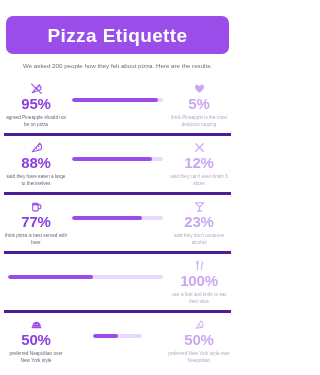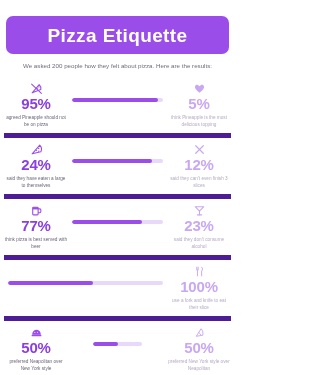--- a/index.html
+++ b/index.html
@@ -22,21 +22,21 @@
   .subtitle{
     margin:7px 18px 0 18px;text-align:center;color:#6f6a80;
     font-size:6.2px;line-height:1.55;
   }
 
   
   .rows{margin-top:6px;display:flex;flex-direction:column;}
   .row{
     position:relative;height:56px;margin:0 4px;background:#ffffff;
     display:flex;align-items:center;
-    border-bottom:5px solid #4c1d95;
+    border-bottom:3px solid #4c1d95;
   }
   .row:last-child{border-bottom:none;gap:21px;}
 
   .side{
     width:64px;display:flex;flex-direction:column;align-items:center;
     justify-content:center;flex:none;
   }
   .icon{
     height:14px;display:flex;align-items:flex-end;justify-content:center;
     margin-bottom:1px;
@@ -111,21 +111,21 @@
     <div class="row">
       <div class="side left">
         <div class="icon">
           <svg width="13" height="13" viewBox="0 0 24 24">
             <path d="M4 20 L18 4 C21 7 22 12 20 16 Z" fill="none" stroke="#9b4dea" stroke-width="2" stroke-linejoin="round"></path>
             <circle cx="12" cy="14" r="1.3" fill="#9b4dea"></circle>
             <circle cx="16" cy="10" r="1.3" fill="#9b4dea"></circle>
             <circle cx="16" cy="15" r="1.1" fill="#9b4dea"></circle>
           </svg>
         </div>
-        <div class="pct">24%</div>
+        <div class="pct">88%</div>
         <div class="cap">said they have eaten a large to themselves</div>
       </div>
       <div class="bar-wrap">
         <div class="bar">
           <div class="bar-fill" style="width:88%"></div>
         </div>
       </div>
       <div class="side right">
         <div class="icon">
           <svg width="13" height="13" viewBox="0 0 24 24">

